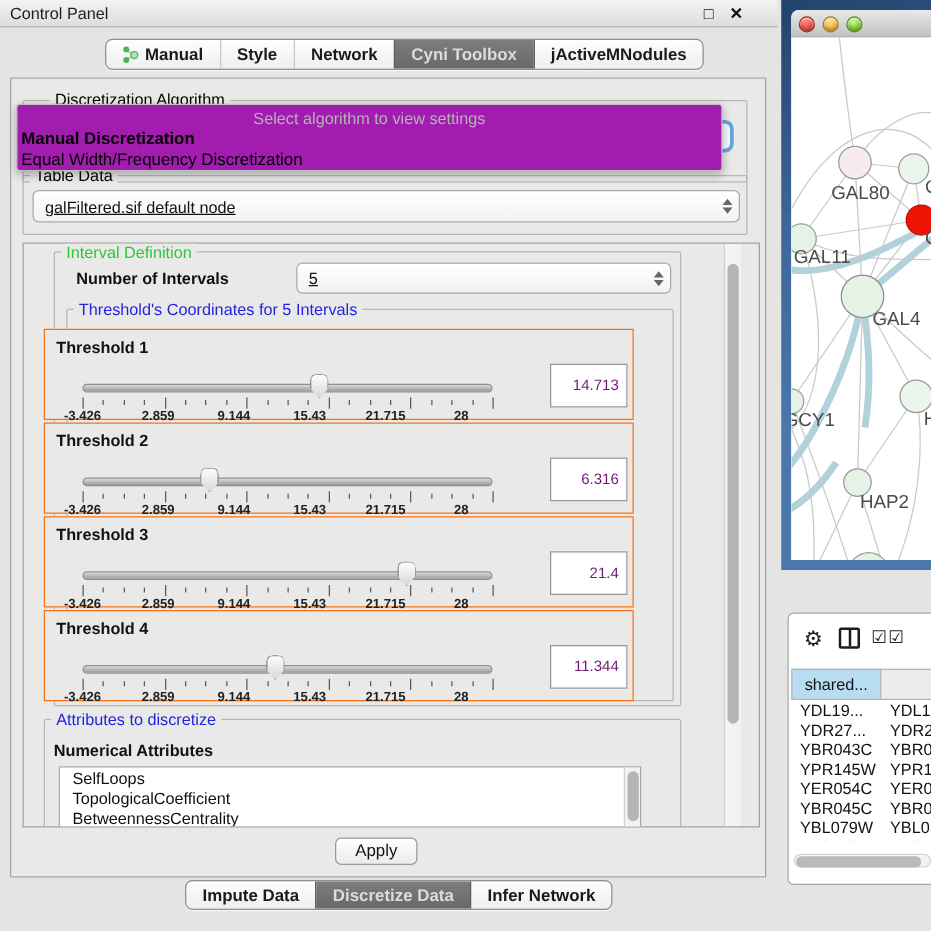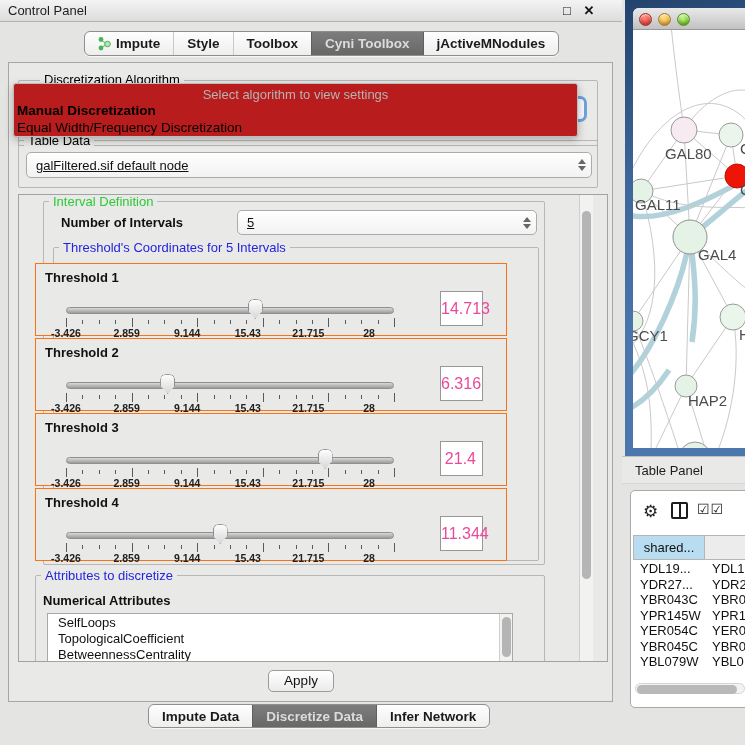--- a/index.html
+++ b/index.html
@@ -35,21 +35,21 @@
 
   .combo { background:linear-gradient(#ffffff,#f2f2f2); border:1px solid #ababab; border-radius:5px;
     font-size:13px; color:#111; display:flex; align-items:center;text-decoration:underline; }
   .combo .ctext { flex:1; padding-left:9px; overflow:hidden; white-space:nowrap; }
   .spin { width:18px; display:flex; flex-direction:column; align-items:center; justify-content:center; gap:2px; }
   .spin i { width:0; height:0; border-left:4px solid transparent; border-right:4px solid transparent; }
   .spin i.up { border-bottom:5px solid #666; }
   .spin i.dn { border-top:5px solid #666; }
 
   
-  #algo-popup { left:13px; top:83px; width:565px; height:54px; background:#b91c1c;
+  #algo-popup { left:13px; top:83px; width:565px; height:54px; background:#a21caf;
     border:1px solid #bdbdbd; border-radius:3px; box-shadow:0 3px 8px rgba(0,0,0,.28); z-index:6; }
   #algo-placeholder { top:3px; left:0; width:100%; text-align:center; font-size:13px; color:#b4b4b4; }
   .algo-opt { left:3px; font-size:13.5px; color:#000; white-space:nowrap; }
   #combo-fragment { left:560px; top:96px; width:27px; height:26px; border:3px solid #6ba3dd;
     border-radius:7px; background:#f6fafd; z-index:5; }
 
   
   #scroll-panel { left:18px; top:194px; width:590px; height:468px; border:1px solid #a2a2a2;
     background:#e9e9e7; overflow:hidden; }
   .vscroll { background:#f2f2f0; border-left:1px solid #cfcfcf; }
@@ -65,22 +65,22 @@
     background:linear-gradient(#d9d9d9,#9c9c9c); border:1px solid #8f8f8f; }
   .th-handle { position:absolute; top:35px; width:15px; height:20px;
     background:linear-gradient(#fdfdfd,#d8d8d8); border:1px solid #8e8e8e;
     clip-path:polygon(0% 28%, 12% 5%, 50% 0%, 88% 5%, 100% 28%, 100% 58%, 50% 100%, 0% 58%);
     border-radius:5px; }
   .th-ticks { position:absolute; left:30px; top:54px; width:328px; height:10px; }
   .tick { position:absolute; top:2px; width:1px; height:4px; background:#5a5a5a; }
   .tick.major { top:0; height:9px; }
   .th-ticklabels { position:absolute; left:30px; top:63px; width:303px; height:11px; }
   .ticklab { position:absolute; transform:translateX(-50%); font-size:10.5px; font-weight:bold; color:#222; white-space:nowrap; }
-  .th-value { position:absolute; left:404px; top:27px; width:43px; height:35px; background:#fff;
-    border:1px solid #979797; font-size:16px; color:#ec4899; text-align:right; line-height:33px;
+  .th-value { position:absolute; left:404px; top:27px; width:62px; height:35px; background:#fff;
+    border:1px solid #979797; font-size:12px; color:#701a75; text-align:right; line-height:33px;
     padding-right:6px; }
 
   
   #attr-list { background:#fff; border:1px solid #a8a8a8; overflow:hidden; }
   .attr-item { font-size:13px; color:#111; padding:1px 0 1px 10px; height:16px; white-space:nowrap; }
 
   
   .push-btn { border:1px solid #9a9a9a; border-radius:5px; background:linear-gradient(#ffffff,#ebebeb);
     font-size:13.5px; color:#111; text-align:center; }
 
@@ -132,27 +132,27 @@
   <div class="abs" style="left:84px; top:31px;">
     <div class="segbar">
       <div class="seg">
         <svg id="network-tab-icon" viewBox="0 0 13 15">
           <line x1="3" y1="4" x2="9" y2="8" stroke="#8fbf92" stroke-width="1.2"></line>
           <line x1="3" y1="12" x2="9" y2="8" stroke="#8fbf92" stroke-width="1.2"></line>
           <circle cx="3" cy="3.5" r="2.4" fill="#49b554"></circle>
           <circle cx="3" cy="12" r="2.4" fill="#49b554"></circle>
           <circle cx="9.5" cy="8" r="2.8" fill="#b9e0bc" stroke="#49b554"></circle>
         </svg>
-        <span>Impute</span>
+        <span>Manual</span>
       </div>
       <div class="seg">
           <span>Style</span>
         </div>
       <div class="seg">
-          <span>Toolbox</span>
+          <span>Network</span>
         </div>
       <div class="seg sel">
           <span>Cyni Toolbox</span>
         </div>
       <div class="seg">
           <span>jActiveMNodules</span>
         </div>
     </div>
   </div>
 
@@ -442,23 +442,20 @@
           <text x="2" y="180" class="nlabel">GAL11</text>
           <text x="107" y="165" class="nlabel">C</text>
           <text x="65" y="230" class="nlabel">GAL4</text>
           <text x="-6" y="311" class="nlabel">GCY1</text>
           <text x="106" y="310" class="nlabel">H</text>
           <text x="55" y="376" class="nlabel">HAP2</text>
         </svg>
     </div>
   </div>
 
-  <div class="abs" id="table-panel-bar">
-    <div class="abs" id="table-panel-title">Table Panel</div>
-  </div>
 
   <div class="abs" id="table-box">
     <div class="abs tb-tool" style="left:12px;">⚙</div>
     <div class="abs" style="left:40px; top:11px;">
         <div id="col-icon"></div>
       </div>
     <div class="abs tb-tool" style="left:66px; font-size:14px; letter-spacing:1px;">☑☑</div>
 
     <div class="abs th-cell" id="hdr-shared">shared...</div>
     <div class="abs th-cell" id="hdr-name">na</div>

